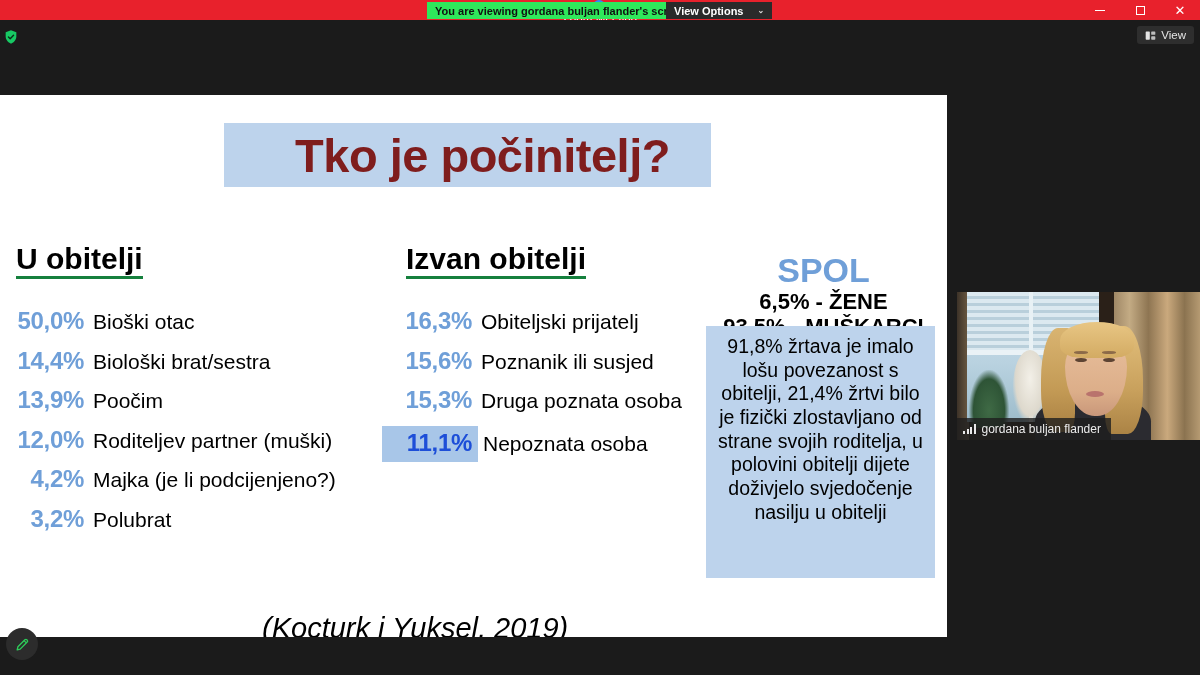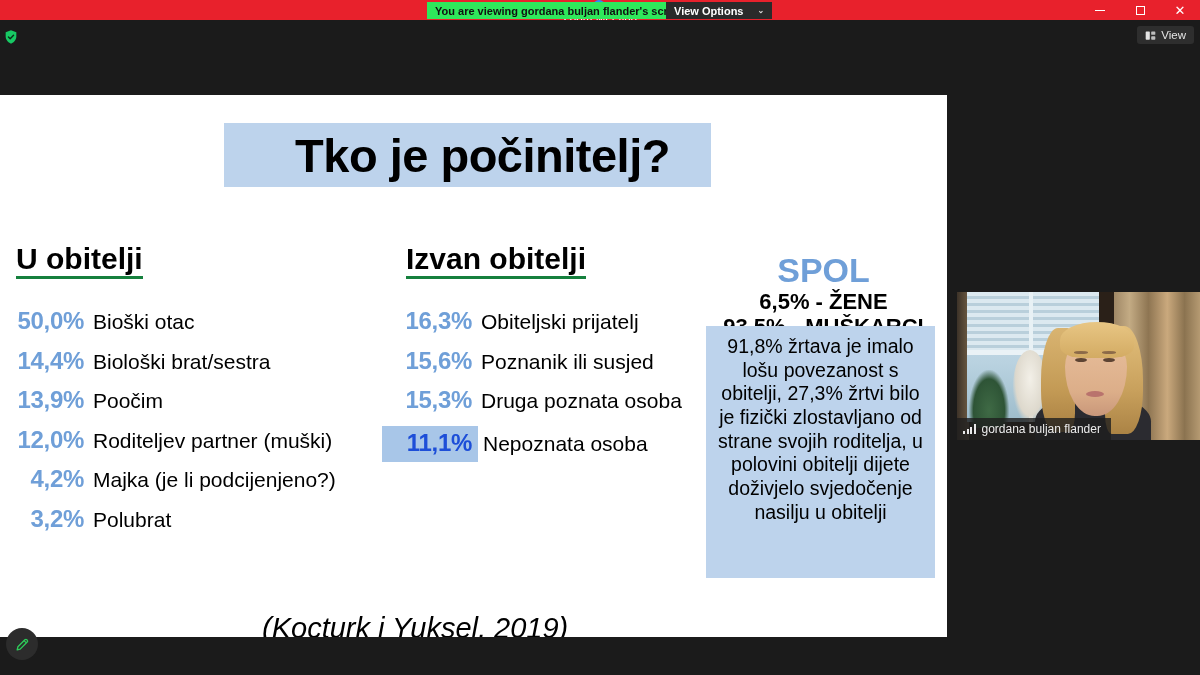--- a/index.html
+++ b/index.html
@@ -81,21 +81,21 @@
     background: #ffffff;
     overflow: hidden;
   }
 
   .slide-title {
     position: absolute; left: 224px; top: 28px; width: 487px; height: 64px;
     background: #bdd3ec;
     display: flex; align-items: center; justify-content: center;
   }
   .slide-title span {
-    font-size: 47px; font-weight: bold; color: #000000; letter-spacing: -0.5px;
+    font-size: 47px; font-weight: bold; color: #7f1d1d; letter-spacing: -0.5px;
     line-height: 1;
     margin-left: 30px;
   }
 
   .col-head {
     position: absolute; font-size: 30px; font-weight: bold; color: #000;
     border-bottom: 3px solid #15803d; padding-bottom: 1px; line-height: 1.06;
     white-space: nowrap;
   }
   .col-head.left  { left: 16px;  top: 148px; }
@@ -344,21 +344,21 @@
           <span class="stat-label">Nepoznata osoba</span>
         </div>
       </div>
 
       <div class="spol-block">
         <div class="spol-title">SPOL</div>
         <div class="spol-line">6,5% - ŽENE</div>
         <div class="spol-line">93,5% - MUŠKARCI</div>
       </div>
 
-      <div class="factbox">91,8% žrtava je imalo lošu  povezanost s obitelji, 27,3% žrtvi bilo je fizički zlostavljano od strane svojih roditelja, u polovini obitelji dijete doživjelo svjedočenje nasilju u obitelji</div>
+      <div class="factbox">91,8% žrtava je imalo lošu  povezanost s obitelji, 21,4% žrtvi bilo je fizički zlostavljano od strane svojih roditelja, u polovini obitelji dijete doživjelo svjedočenje nasilju u obitelji</div>
 
       <div class="citation">(Kocturk i Yuksel, 2019)</div>
     </div>
 
     <div class="video-thumb">
       <div class="vt-scene">
         <div class="vt-curtain-l"></div>
         <div class="vt-window"></div>
         <div class="vt-frame-h"></div>
         <div class="vt-plant"></div>

